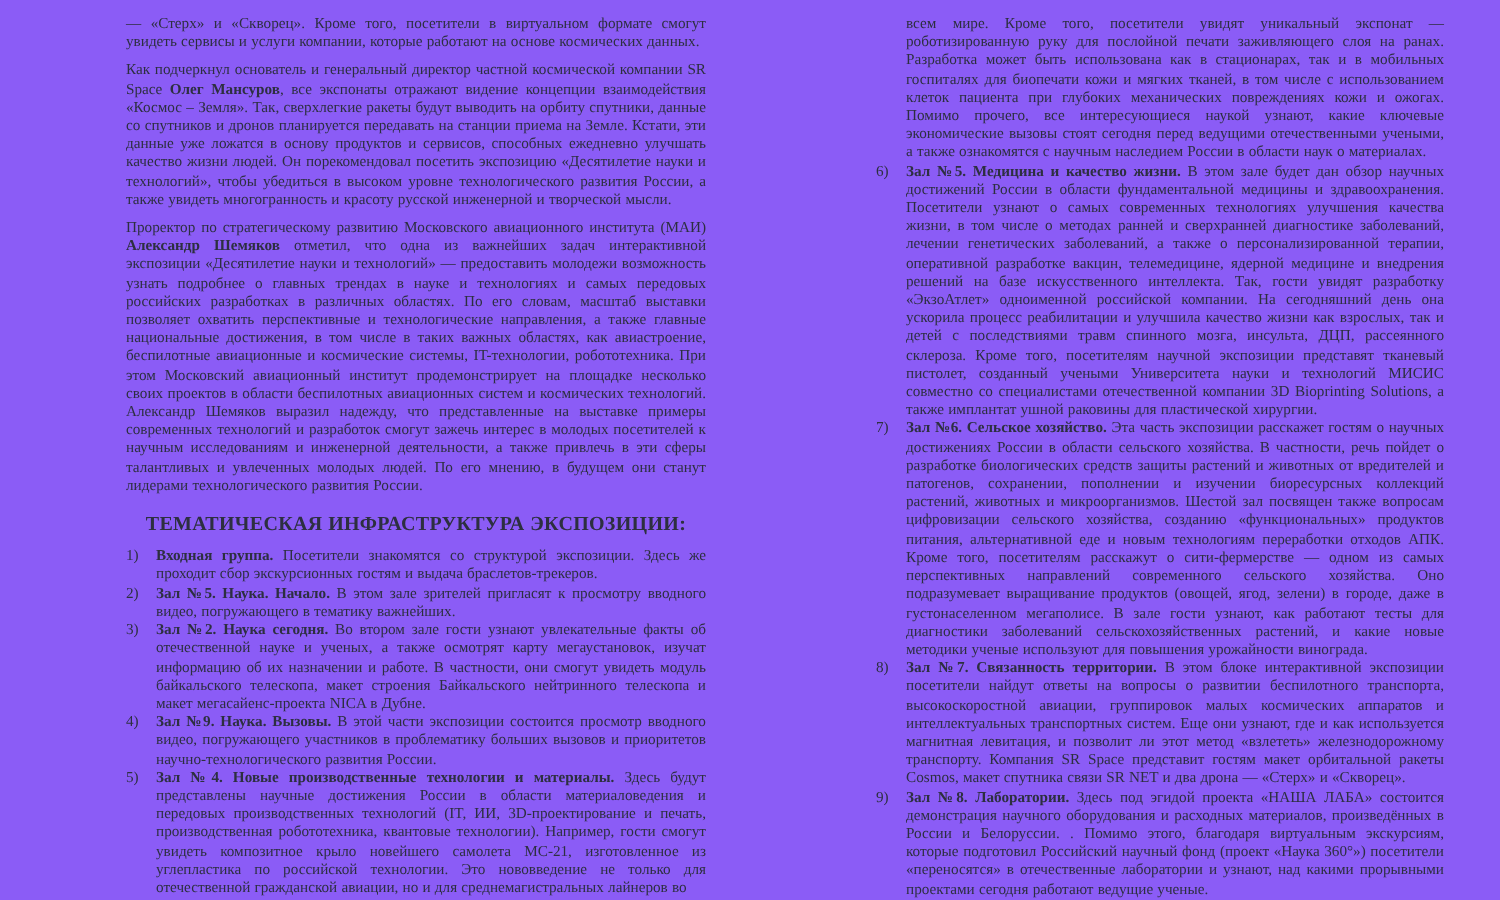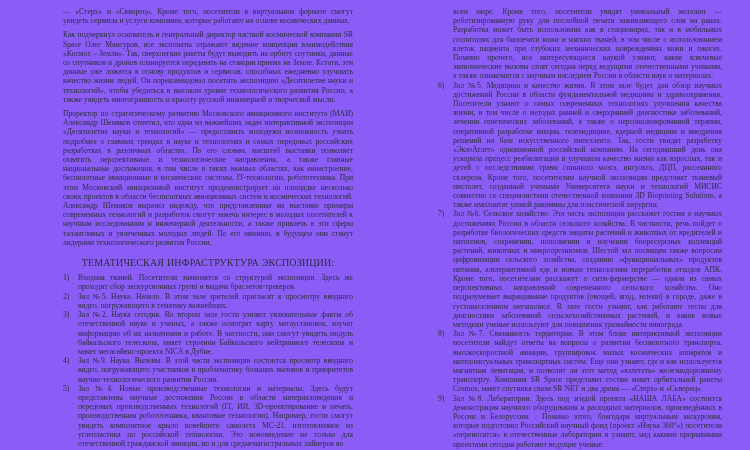--- a/index.html
+++ b/index.html
@@ -46,32 +46,32 @@
   .list-item .marker {
     position: absolute;
     left: 0;
     top: 0;
   }
   .list-continuation {
     padding-left: 15px;
     margin: 0;
     font-family: Liberation Serif, serif;
   }
-  .b { font-weight: normal; }
+  .b { font-weight: bold; }
 </style>
 </head>
 <body>
 
 <div class="page">
   <div class="col col-left">
       <div class="paragraph"><span>— «Стерх» и «Скворец». Кроме того, посетители в виртуальном формате смогут увидеть сервисы и услуги компании, которые работают на основе космических данных.</span></div>
       <div class="paragraph"><span>Как подчеркнул основатель и генеральный директор частной космической компании SR Space </span><span class="b">Олег Мансуров</span><span>, все экспонаты отражают видение концепции взаимодействия «Космос – Земля». Так, сверхлегкие ракеты будут выводить на орбиту спутники, данные со спутников и дронов планируется передавать на станции приема на Земле. Кстати, эти данные уже ложатся в основу продуктов и сервисов, способных ежедневно улучшать качество жизни людей. Он порекомендовал посетить экспозицию «Десятилетие науки и технологий», чтобы убедиться в высоком уровне технологического развития России, а также увидеть многогранность и красоту русской инженерной и творческой мысли.</span></div>
       <div class="paragraph"><span>Проректор по стратегическому развитию Московского авиационного института (МАИ) </span><span class="b">Александр Шемяков</span><span> отметил, что одна из важнейших задач интерактивной экспозиции «Десятилетие науки и технологий» — предоставить молодежи возможность узнать подробнее о главных трендах в науке и технологиях и самых передовых российских разработках в различных областях. По его словам, масштаб выставки позволяет охватить перспективные и технологические направления, а также главные национальные достижения, в том числе в таких важных областях, как авиастроение, беспилотные авиационные и космические системы, IT-технологии, робототехника. При этом Московский авиационный институт продемонстрирует на площадке несколько своих проектов в области беспилотных авиационных систем и космических технологий. Александр Шемяков выразил надежду, что представленные на выставке примеры современных технологий и разработок смогут зажечь интерес в молодых посетителей к научным исследованиям и инженерной деятельности, а также привлечь в эти сферы талантливых и увлеченных молодых людей. По его мнению, в будущем они станут лидерами технологического развития России.</span></div>
       <h2 class="heading"><span class="b">ТЕМАТИЧЕСКАЯ ИНФРАСТРУКТУРА ЭКСПОЗИЦИИ:</span></h2>
-      <div class="list-item"><span class="marker">1)</span><span class="b">Входная тканей.</span><span> Посетители знакомятся со структурой экспозиции. Здесь же проходит сбор экскурсионных групп и выдача браслетов-трекеров.</span></div>
+      <div class="list-item"><span class="marker">1)</span><span class="b">Входная группа.</span><span> Посетители знакомятся со структурой экспозиции. Здесь же проходит сбор экскурсионных гостям и выдача браслетов-трекеров.</span></div>
       <div class="list-item"><span class="marker">2)</span><span class="b">Зал №5. Наука. Начало.</span><span> В этом зале зрителей пригласят к просмотру вводного видео, погружающего в тематику важнейших.</span></div>
       <div class="list-item"><span class="marker">3)</span><span class="b">Зал №2. Наука сегодня.</span><span> Во втором зале гости узнают увлекательные факты об отечественной науке и ученых, а также осмотрят карту мегаустановок, изучат информацию об их назначении и работе. В частности, они смогут увидеть модуль байкальского телескопа, макет строения Байкальского нейтринного телескопа и макет мегасайенс-проекта NICA в Дубне.</span></div>
       <div class="list-item"><span class="marker">4)</span><span class="b">Зал №9. Наука. Вызовы.</span><span> В этой части экспозиции состоится просмотр вводного видео, погружающего участников в проблематику больших вызовов и приоритетов научно-технологического развития России.</span></div>
       <div class="list-item"><span class="marker">5)</span><span class="b">Зал №4. Новые производственные технологии и материалы.</span><span> Здесь будут представлены научные достижения России в области материаловедения и передовых производственных технологий (IT, ИИ, 3D-проектирование и печать, производственная робототехника, квантовые технологии). Например, гости смогут увидеть композитное крыло новейшего самолета МС-21, изготовленное из углепластика по российской технологии. Это нововведение не только для отечественной гражданской авиации, но и для среднемагистральных лайнеров во</span></div>
     </div>
   <div class="col col-right">
       <div class="list-continuation"><span>всем мире. Кроме того, посетители увидят уникальный экспонат — роботизированную руку для послойной печати заживляющего слоя на ранах. Разработка может быть использована как в стационарах, так и в мобильных госпиталях для биопечати кожи и мягких тканей, в том числе с использованием клеток пациента при глубоких механических повреждениях кожи и ожогах. Помимо прочего, все интересующиеся наукой узнают, какие ключевые экономические вызовы стоят сегодня перед ведущими отечественными учеными, а также ознакомятся с научным наследием России в области наук о материалах.</span></div>
       <div class="list-item"><span class="marker">6)</span><span class="b">Зал №5. Медицина и качество жизни.</span><span> В этом зале будет дан обзор научных достижений России в области фундаментальной медицины и здравоохранения. Посетители узнают о самых современных технологиях улучшения качества жизни, в том числе о методах ранней и сверхранней диагностике заболеваний, лечении генетических заболеваний, а также о персонализированной терапии, оперативной разработке вакцин, телемедицине, ядерной медицине и внедрения решений на базе искусственного интеллекта. Так, гости увидят разработку «ЭкзоАтлет» одноименной российской компании. На сегодняшний день она ускорила процесс реабилитации и улучшила качество жизни как взрослых, так и детей с последствиями травм спинного мозга, инсульта, ДЦП, рассеянного склероза. Кроме того, посетителям научной экспозиции представят тканевый пистолет, созданный учеными Университета науки и технологий МИСИС совместно со специалистами отечественной компании 3D Bioprinting Solutions, а также имплантат ушной раковины для пластической хирургии.</span></div>
       <div class="list-item"><span class="marker">7)</span><span class="b">Зал №6. Сельское хозяйство.</span><span> Эта часть экспозиции расскажет гостям о научных достижениях России в области сельского хозяйства. В частности, речь пойдет о разработке биологических средств защиты растений и животных от вредителей и патогенов, сохранении, пополнении и изучении биоресурсных коллекций растений, животных и микроорганизмов. Шестой зал посвящен также вопросам цифровизации сельского хозяйства, созданию «функциональных» продуктов питания, альтернативной еде и новым технологиям переработки отходов АПК. Кроме того, посетителям расскажут о сити-фермерстве — одном из самых перспективных направлений современного сельского хозяйства. Оно подразумевает выращивание продуктов (овощей, ягод, зелени) в городе, даже в густонаселенном мегаполисе. В зале гости узнают, как работают тесты для диагностики заболеваний сельскохозяйственных растений, и какие новые методики ученые используют для повышения урожайности винограда.</span></div>
       <div class="list-item"><span class="marker">8)</span><span class="b">Зал №7. Связанность территории.</span><span> В этом блоке интерактивной экспозиции посетители найдут ответы на вопросы о развитии беспилотного транспорта, высокоскоростной авиации, группировок малых космических аппаратов и интеллектуальных транспортных систем. Еще они узнают, где и как используется магнитная левитация, и позволит ли этот метод «взлететь» железнодорожному транспорту. Компания SR Space представит гостям макет орбитальной ракеты Cosmos, макет спутника связи SR NET и два дрона — «Стерх» и «Скворец».</span></div>

